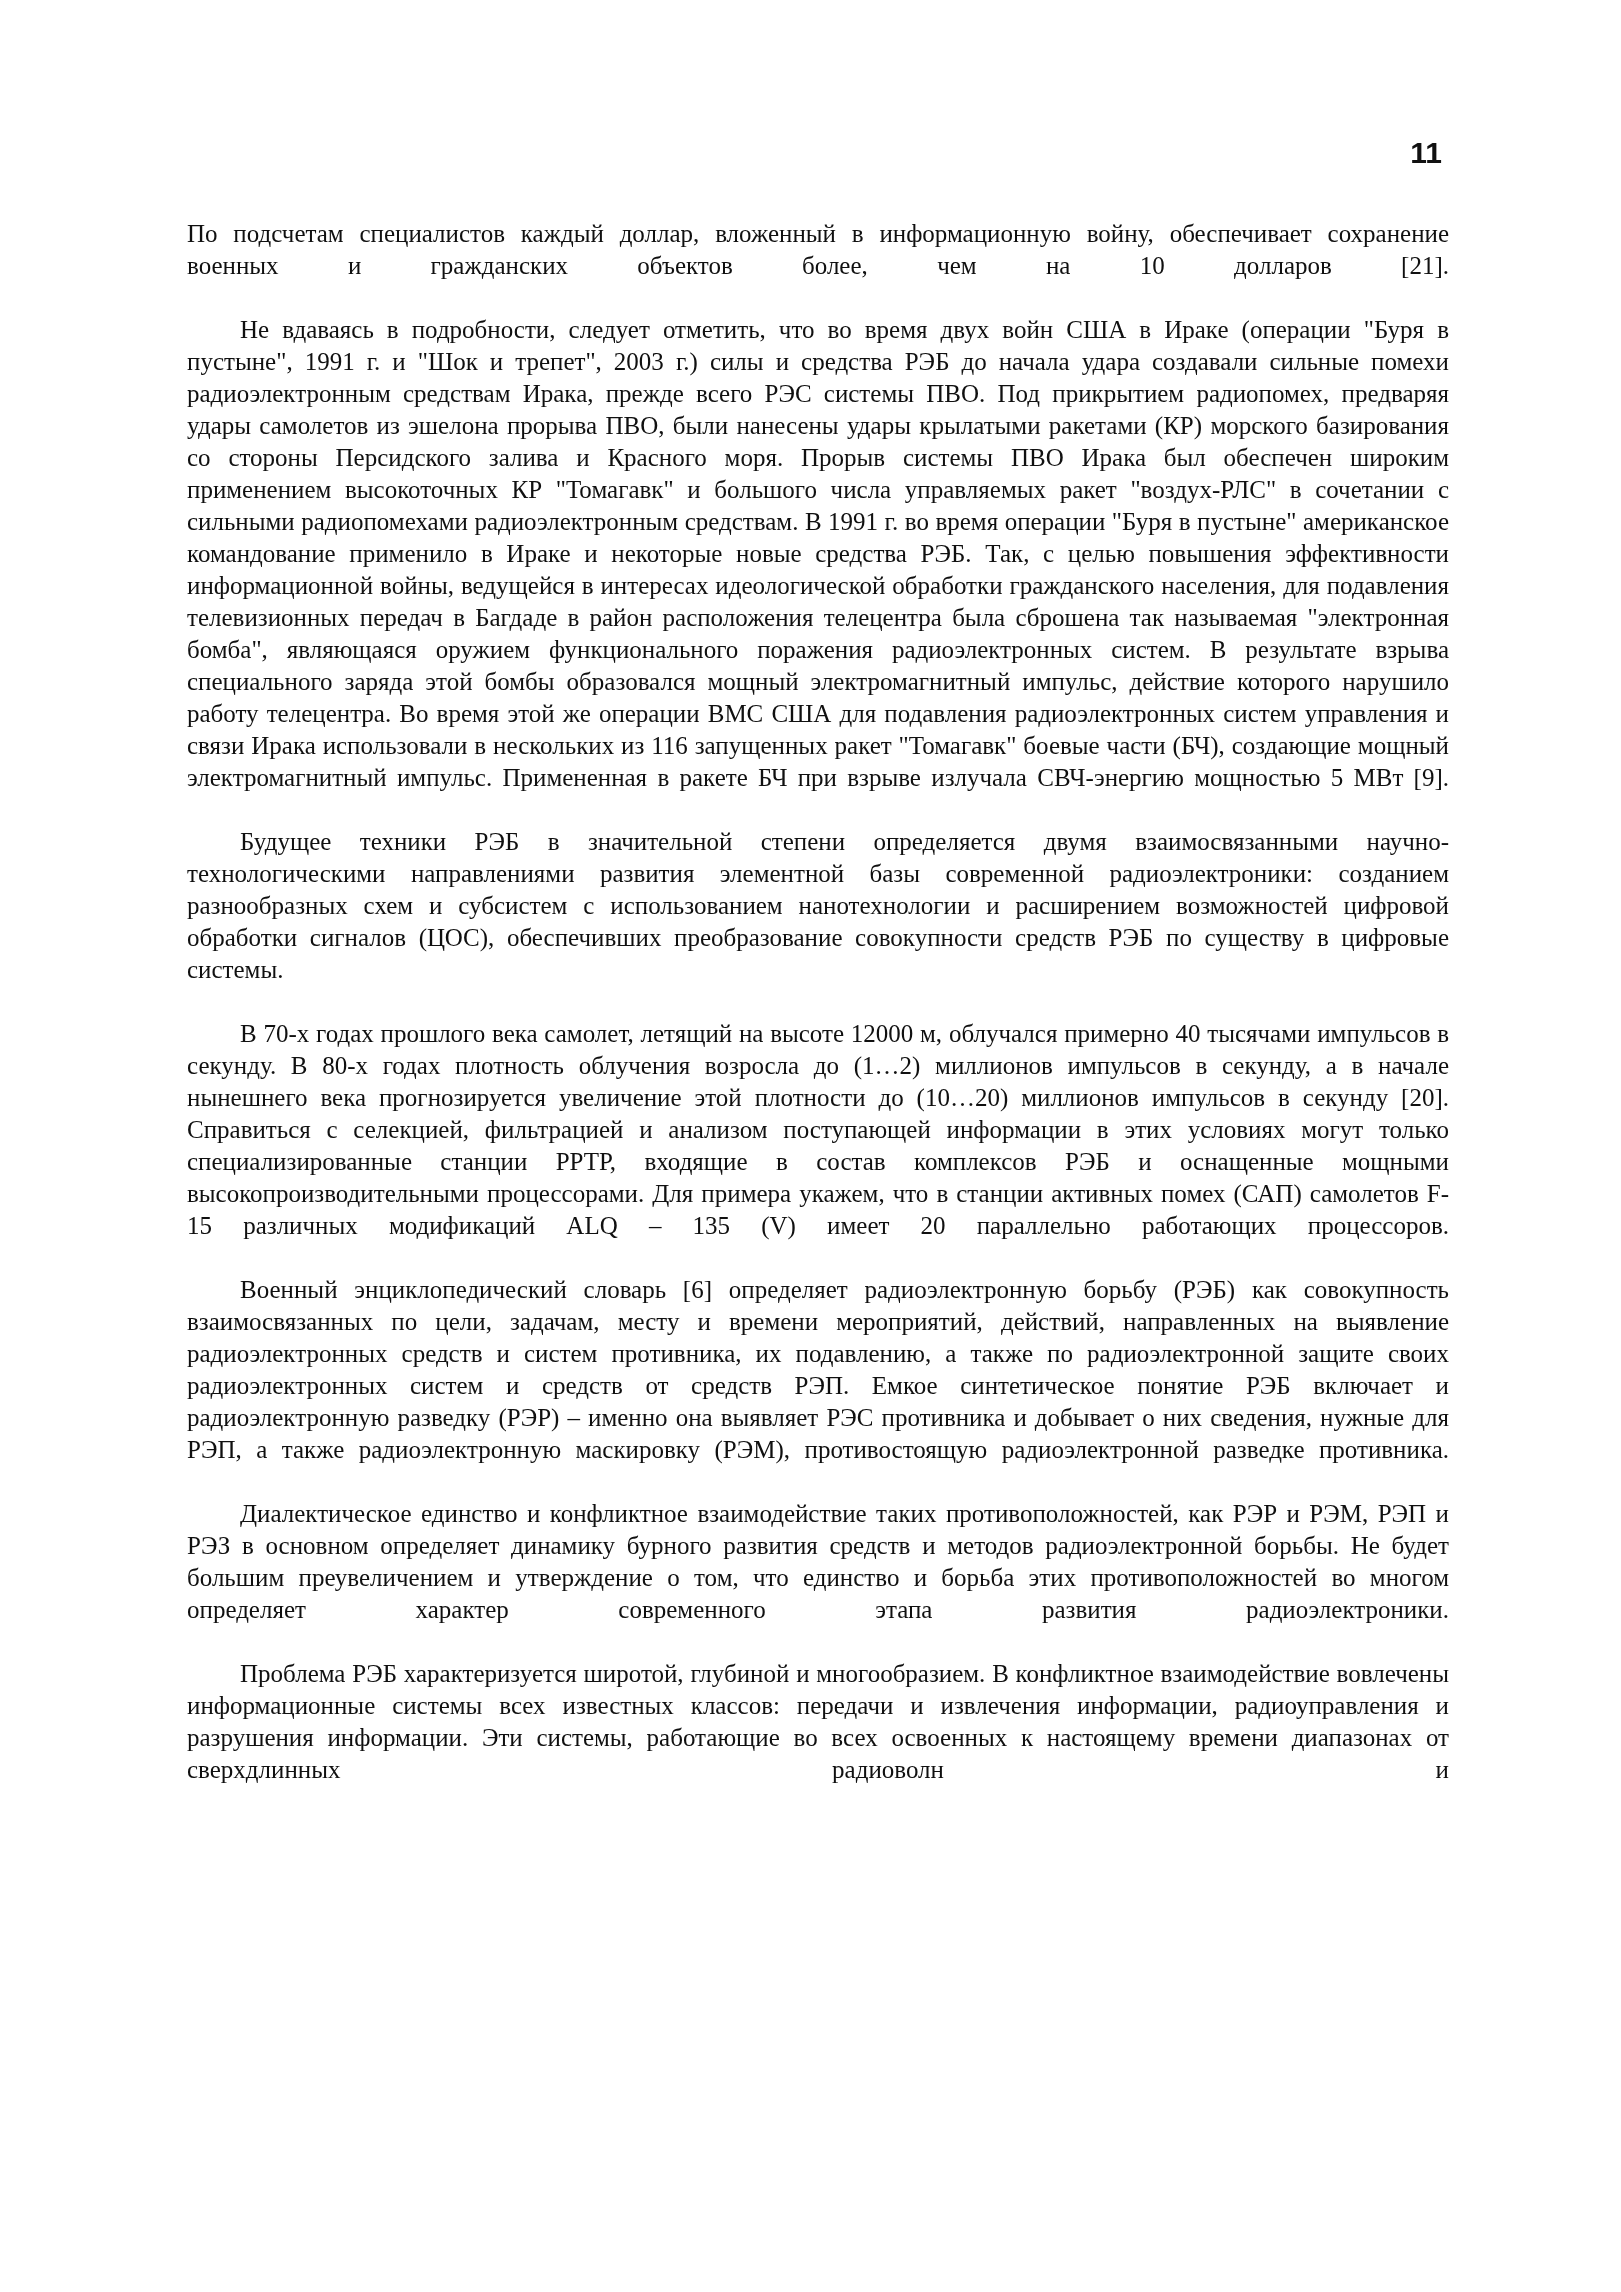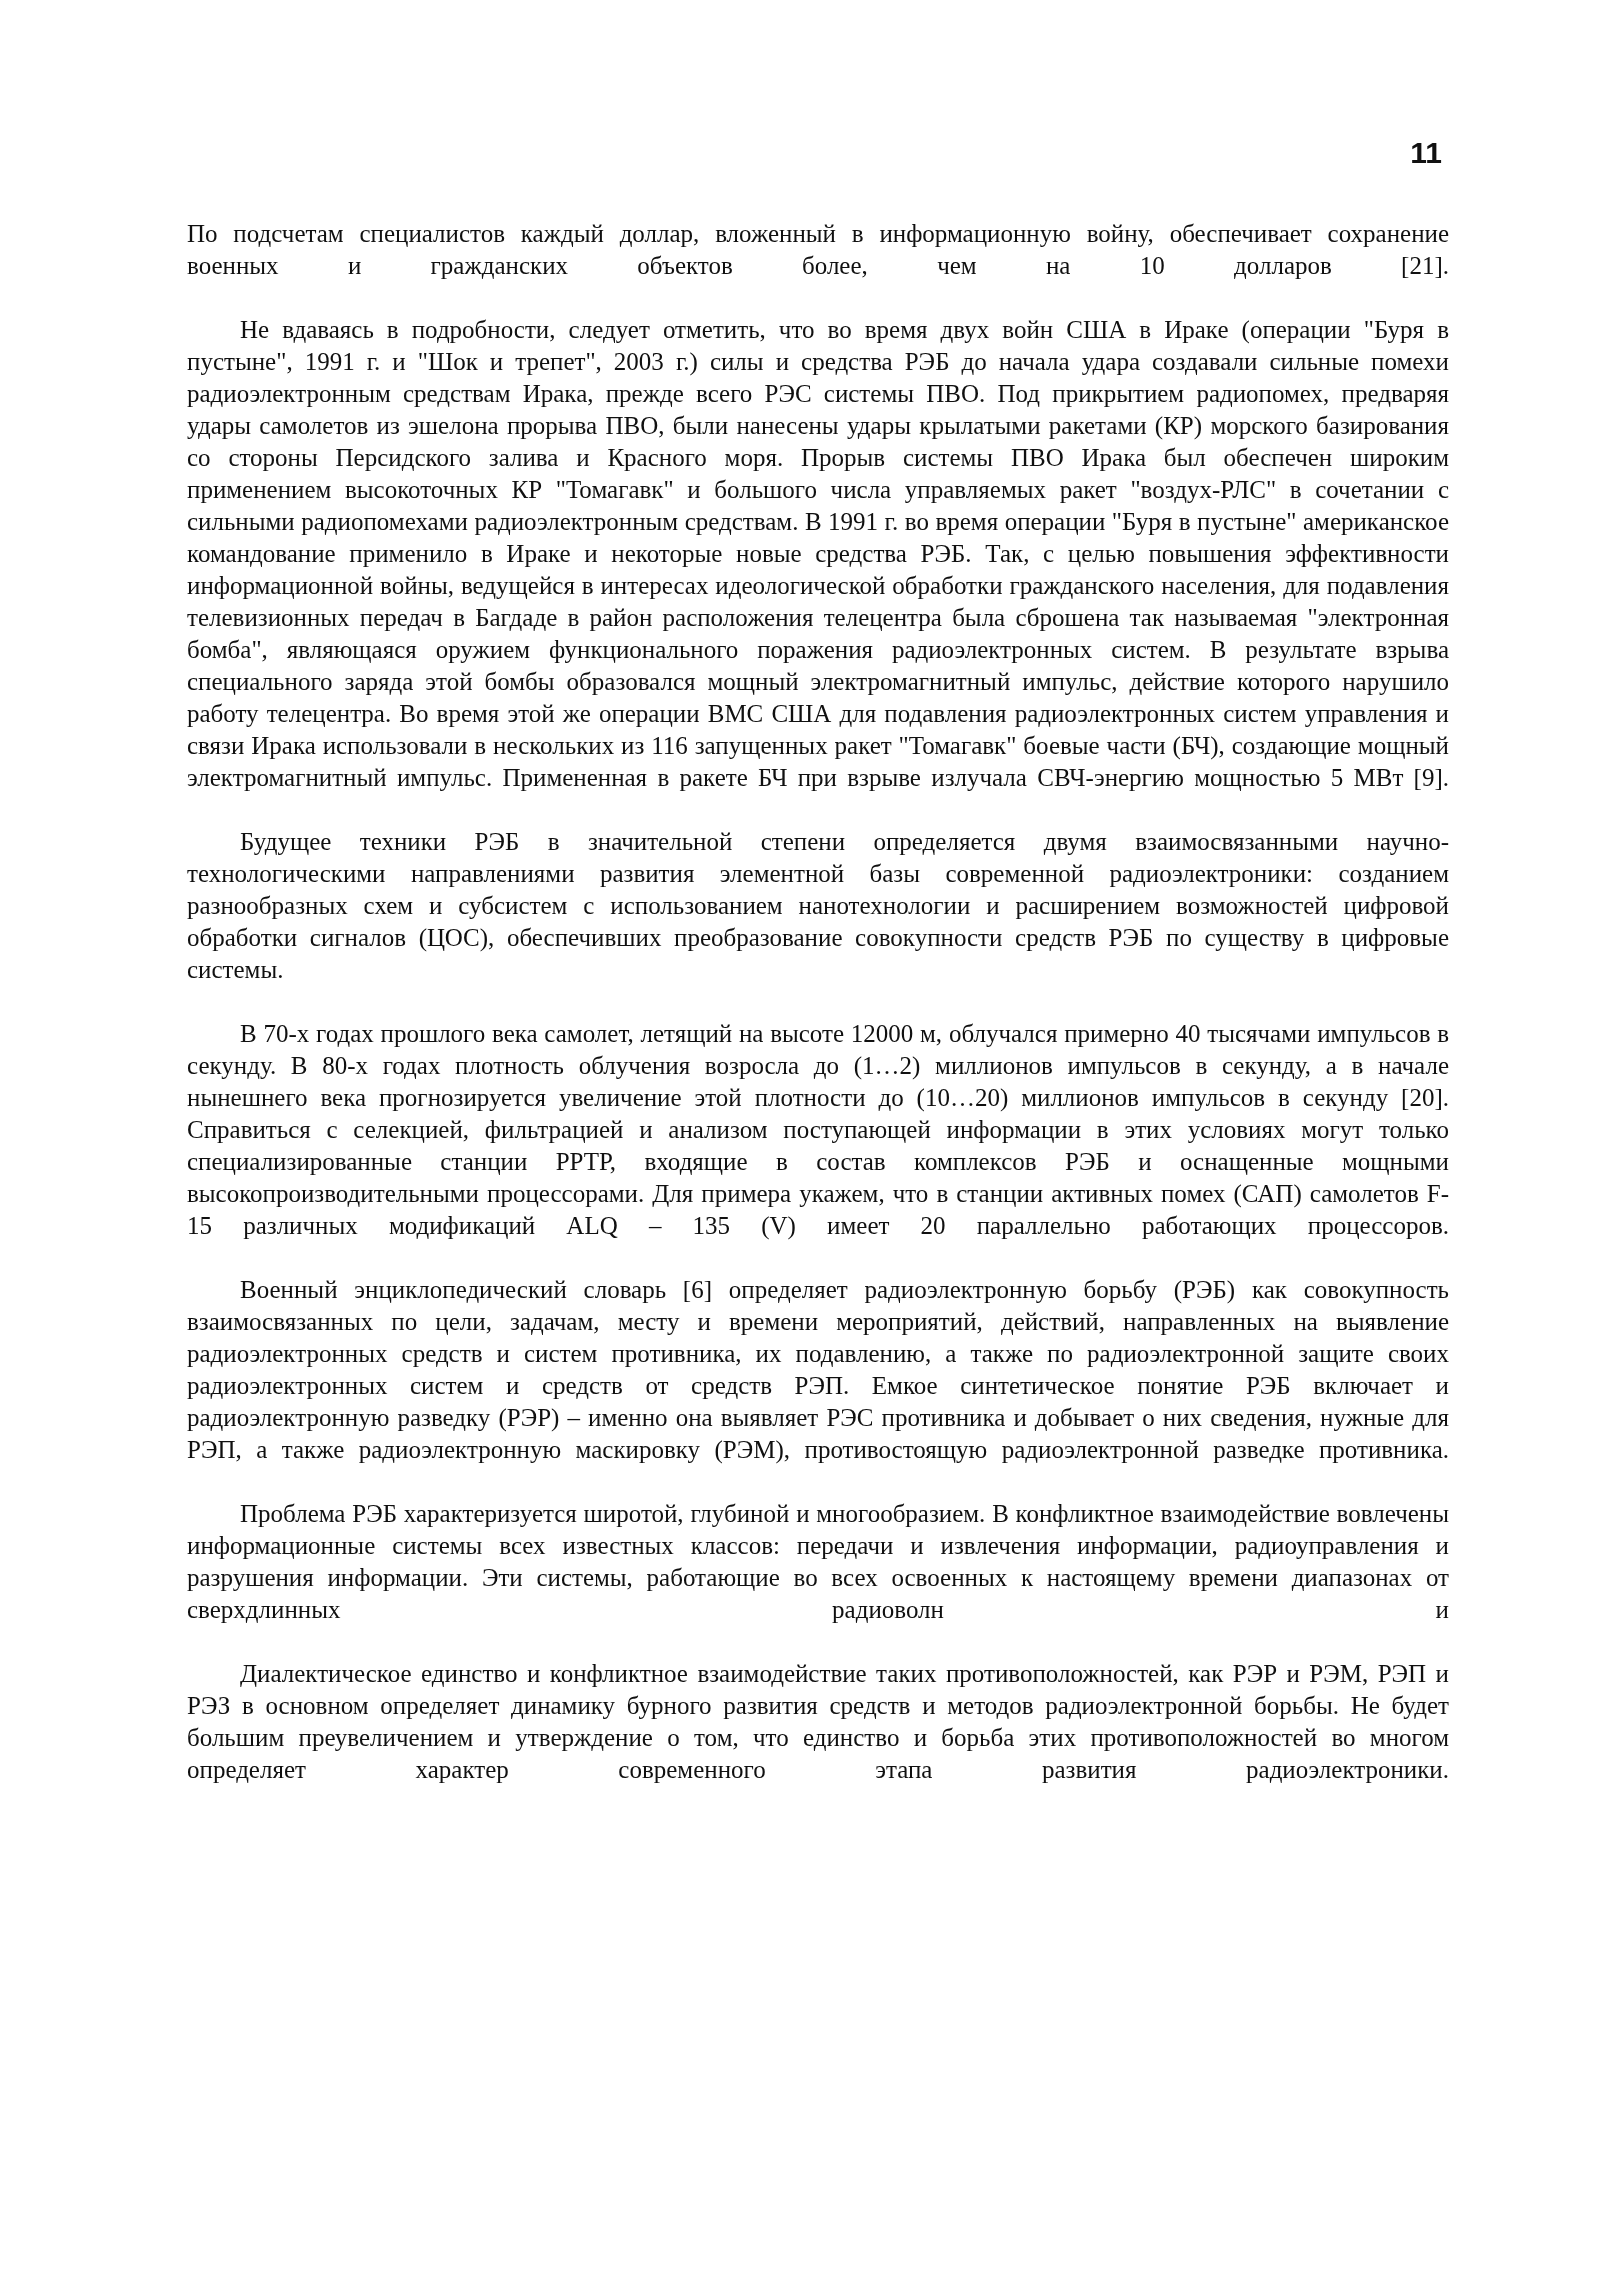--- a/index.html
+++ b/index.html
@@ -90,18 +90,18 @@
 
 
   <div class="page-number">11</div>
 
   <div class="body-text">
     <p class="para first">По подсчетам специалистов каждый доллар, вложенный в информационную войну, обеспечивает сохранение военных и гражданских объектов более, чем на 10 долларов [21].</p>
     <p class="para">Не вдаваясь в подробности, следует отметить, что во время двух войн США в Ираке (операции "Буря в пустыне", 1991 г. и "Шок и трепет", 2003 г.) силы и средства РЭБ до начала удара создавали сильные помехи радиоэлектронным средствам Ирака, прежде всего РЭС системы ПВО. Под прикрытием радиопомех, предваряя удары самолетов из эшелона прорыва ПВО, были нанесены удары крылатыми ракетами (КР) морского базирования со стороны Персидского залива и Красного моря. Прорыв системы ПВО Ирака был обеспечен широким применением высокоточных КР "Томагавк" и большого числа управляемых ракет "воздух-РЛС" в сочетании с сильными радиопомехами радиоэлектронным средствам. В 1991 г. во время операции "Буря в пустыне" американское командование применило в Ираке и некоторые новые средства РЭБ. Так, с целью повышения эффективности информационной войны, ведущейся в интересах идеологической обработки гражданского населения, для подавления телевизионных передач в Багдаде в район расположения телецентра была сброшена так называемая "электронная бомба", являющаяся оружием функционального поражения радиоэлектронных систем. В результате взрыва специального заряда этой бомбы образовался мощный электромагнитный импульс, действие которого нарушило работу телецентра. Во время этой же операции ВМС США для подавления радиоэлектронных систем управления и связи Ирака использовали в нескольких из 116 запущенных ракет "Томагавк" боевые части (БЧ), создающие мощный электромагнитный импульс. Примененная в ракете БЧ при взрыве излучала СВЧ-энергию мощностью 5 МВт [9].</p>
     <p class="para">Будущее техники РЭБ в значительной степени определяется двумя взаимосвязанными научно-технологическими направлениями развития элементной базы современной радиоэлектроники: созданием разнообразных схем и субсистем с использованием нанотехнологии и расширением возможностей цифровой обработки сигналов (ЦОС), обеспечивших преобразование совокупности средств РЭБ по существу в цифровые системы.</p>
     <p class="para">В 70-х годах прошлого века самолет, летящий на высоте 12000 м, облучался примерно 40 тысячами импульсов в секунду. В 80-х годах плотность облучения возросла до (1…2) миллионов импульсов в секунду, а в начале нынешнего века прогнозируется увеличение этой плотности до (10…20) миллионов импульсов в секунду [20]. Справиться с селекцией, фильтрацией и анализом поступающей информации в этих условиях могут только специализированные станции РРТР, входящие в состав комплексов РЭБ и оснащенные мощными высокопроизводительными процессорами. Для примера укажем, что в станции активных помех (САП) самолетов F-15 различных модификаций ALQ – 135 (V) имеет 20 параллельно работающих процессоров.</p>
     <p class="para">Военный энциклопедический словарь [6] определяет радиоэлектронную борьбу (РЭБ) как совокупность взаимосвязанных по цели, задачам, месту и времени мероприятий, действий, направленных на выявление радиоэлектронных средств и систем противника, их подавлению, а также по радиоэлектронной защите своих радиоэлектронных систем и средств от средств РЭП. Емкое синтетическое понятие РЭБ включает и радиоэлектронную разведку (РЭР) – именно она выявляет РЭС противника и добывает о них сведения, нужные для РЭП, а также радиоэлектронную маскировку (РЭМ), противостоящую радиоэлектронной разведке противника.</p>
+    <p class="para">Диалектическое единство и конфликтное взаимодействие таких противоположностей, как РЭР и РЭМ, РЭП и РЭЗ в основном определяет динамику бурного развития средств и методов радиоэлектронной борьбы. Не будет большим преувеличением и утверждение о том, что единство и борьба этих противоположностей во многом определяет характер современного этапа развития радиоэлектроники.</p>
     <p class="para">Проблема РЭБ характеризуется широтой, глубиной и многообразием. В конфликтное взаимодействие вовлечены информационные системы всех известных классов: передачи и извлечения информации, радиоуправления и разрушения информации. Эти системы, работающие во всех освоенных к настоящему времени диапазонах от сверхдлинных радиоволн и</p>
-    <p class="para">Диалектическое единство и конфликтное взаимодействие таких противоположностей, как РЭР и РЭМ, РЭП и РЭЗ в основном определяет динамику бурного развития средств и методов радиоэлектронной борьбы. Не будет большим преувеличением и утверждение о том, что единство и борьба этих противоположностей во многом определяет характер современного этапа развития радиоэлектроники.</p>
   </div>
 
 </div>
 
 
 </body></html>

